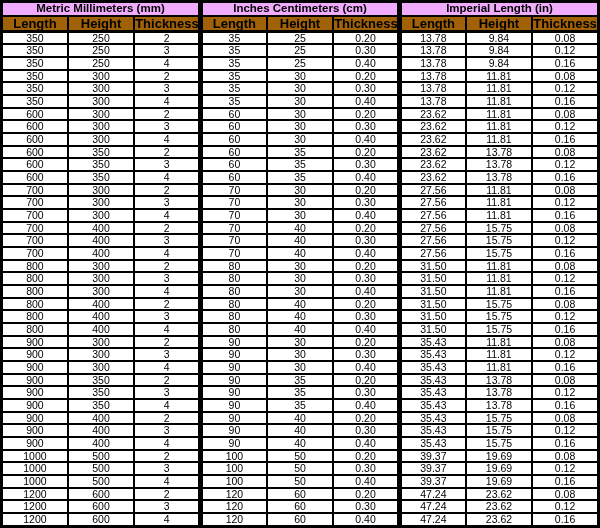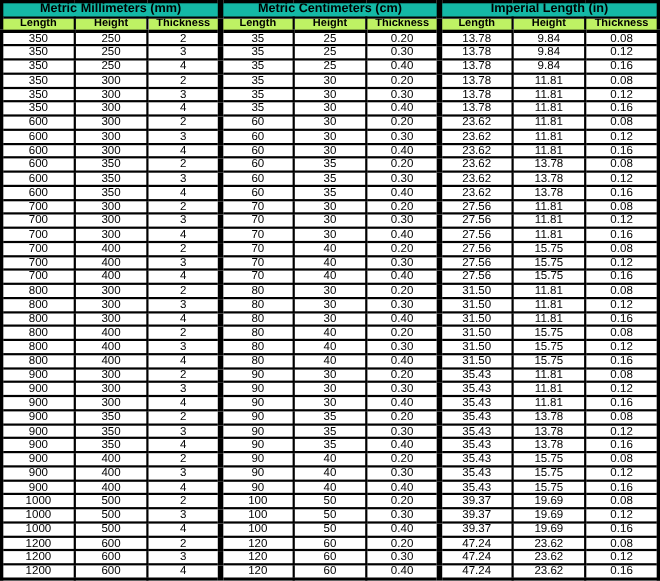--- a/index.html
+++ b/index.html
@@ -21,43 +21,43 @@
     margin: 0;
     text-align: center;
     vertical-align: middle;
     font-size: 10.5px;
     line-height: 1;
     white-space: nowrap;
     overflow: hidden;
   }
   table.size-chart { border: 3px solid #000000; }
   tr.group-row th {
-    background: #14b8a6;
+    background: #f0abfc;
     font-weight: bold;
     font-size: 11.5px;
     border-bottom-width: 2px;
   }
   tr.colhead-row th {
-    background: #bef264;
+    background: #a16207;
     font-weight: bold;
-    font-size: 10px;
+    font-size: 13px;
     border-bottom-width: 3px;
   }
   
   .grp-sep { border-left-width: 5px !important; }
   tbody td { background: #ffffff; font-weight: normal; }
 </style>
 </head>
 <body>
 
 <table class="size-chart">
   <thead>
     <tr class="group-row">
       <th colspan="3">Metric Millimeters (mm)</th>
-      <th colspan="3" class="grp-sep">Metric Centimeters (cm)</th>
+      <th colspan="3" class="grp-sep">Inches Centimeters (cm)</th>
       <th colspan="3" class="grp-sep">Imperial Length (in)</th>
     </tr>
     <tr class="colhead-row">
       <th>Length</th>
       <th>Height</th>
       <th>Thickness</th>
       <th class="grp-sep">Length</th>
       <th>Height</th>
       <th>Thickness</th>
       <th class="grp-sep">Length</th>

